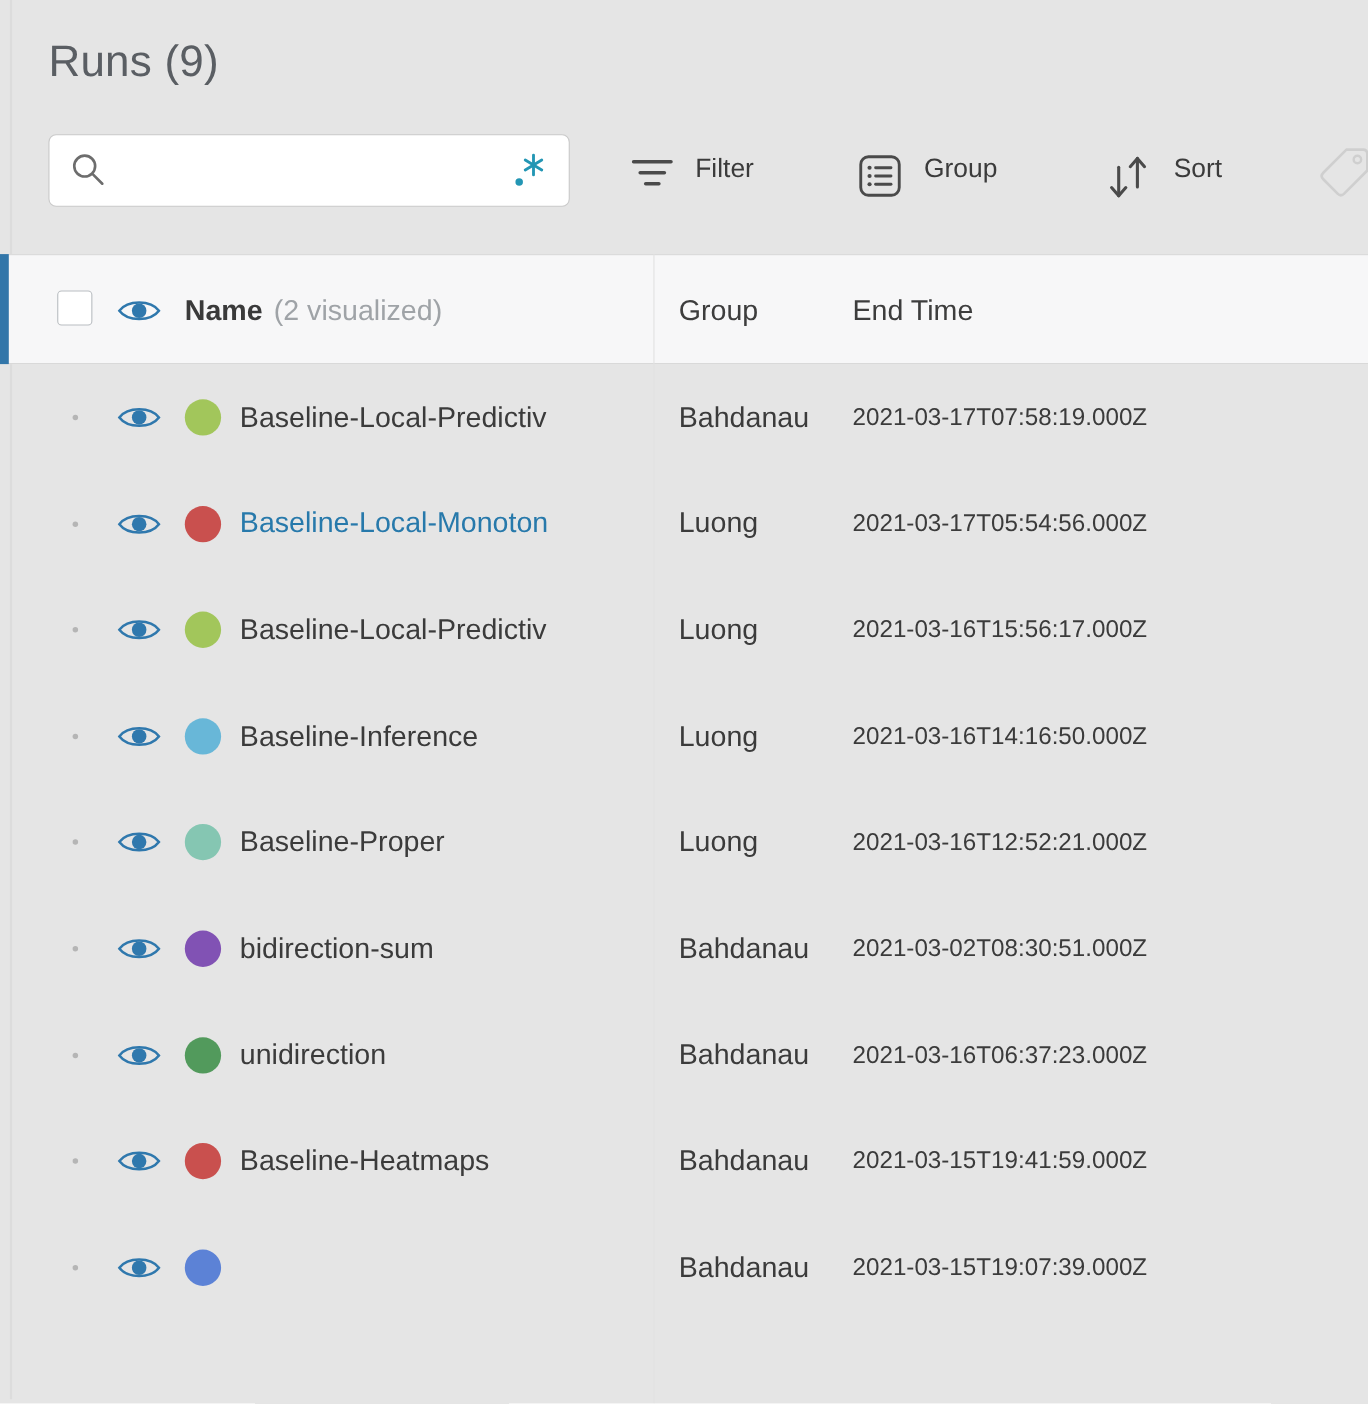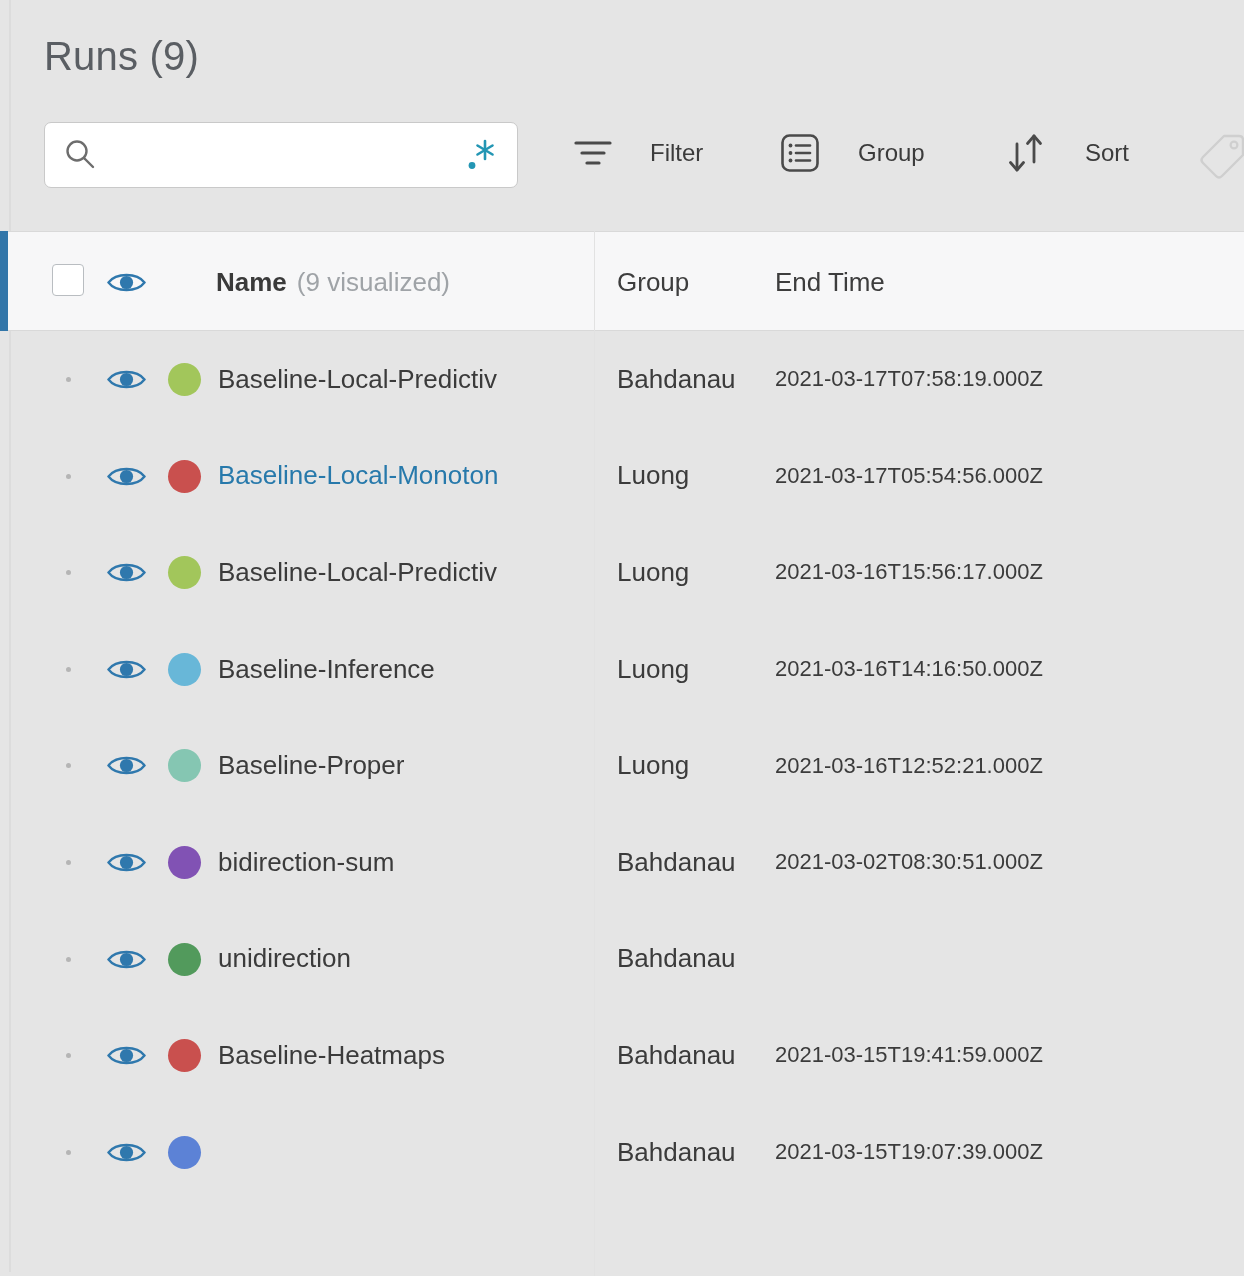--- a/index.html
+++ b/index.html
@@ -14,39 +14,39 @@
   
   .search-wrap{position:absolute;left:44px;top:122px;width:474px;height:66px;}
   .search-input{
     width:100%;height:100%;box-sizing:border-box;border:1.4px solid #c9c9c9;border-radius:7px;
     padding:0 64px 0 58px;font-size:24px;color:#3b3b3b;outline:none;background:#fff;
     font-family:"Liberation Sans",sans-serif;
   }
   .search-icon{position:absolute;left:20px;top:16px;}
   .regex-icon{position:absolute;right:22px;top:16px;}
   
-  .tb-btn{position:absolute;top:130px;height:46px;display:flex;align-items:center;gap:38px;cursor:pointer;}
+  .tb-btn{position:absolute;top:140px;height:46px;display:flex;align-items:flex-start;gap:20px;cursor:pointer;}
   .tb-label{font-size:24px;color:#3b3b3b;}
   .tb-filter{left:574px;}
   .tb-group{left:780px;}
   .tb-sort{left:1003px;}
   .tag-wrap{position:absolute;left:1197px;top:132px;width:47px;height:50px;overflow:hidden;}
   
   .thead{
     position:absolute;left:0;top:231px;width:1244px;height:100px;background:#f7f7f8;
     border-top:1.5px solid #d9d9d9;border-bottom:1.5px solid #d9d9d9;box-sizing:border-box;
   }
   .accent-bar{position:absolute;left:0;top:231px;width:8px;height:100px;background:#3276a9;z-index:3;}
   .col-divider{position:absolute;left:594px;top:231px;width:1px;height:1045px;background:#e2e2e2;z-index:2;}
   .checkbox{
     position:absolute;left:52px;top:32px;width:32px;height:32px;background:#fff;
     border:1.6px solid #b9bdc1;border-radius:4px;box-sizing:border-box;cursor:pointer;
   }
   .thead .eye{position:absolute;left:106px;top:37px;cursor:pointer;}
-  .h-name{position:absolute;left:168px;top:0;height:100px;display:flex;align-items:center;font-size:26px;color:#3a3a3a;font-weight:700;margin-left:48px;}
+  .h-name{position:absolute;left:168px;top:0;height:100px;display:flex;align-items:center;font-size:26px;color:#3a3a3a;font-weight:700;}
   .h-name .suffix{color:#9fa3a7;font-weight:400;margin-left:10px;}
   .h-group{position:absolute;left:617px;top:0;height:100px;display:flex;align-items:center;font-size:26px;color:#3d3d3d;font-weight:400;}
   .h-endtime{position:absolute;left:775px;top:0;height:100px;display:flex;align-items:center;font-size:26px;color:#3d3d3d;font-weight:400;}
   
   .rows{position:absolute;left:0;top:331px;width:1244px;}
   .run-row{position:relative;height:96.6px;}
   .drag-dot{position:absolute;left:66px;top:46px;width:5px;height:5px;border-radius:50%;background:#b5b5b5;cursor:grab;}
   .run-row .eye{position:absolute;left:106px;top:35px;cursor:pointer;}
   .run-dot{position:absolute;left:168px;top:32px;width:33px;height:33px;border-radius:50%;cursor:pointer;}
   .run-name{
@@ -140,21 +140,21 @@
   <div class="thead">
     <div class="checkbox"></div>
     <span class="eye">
       <svg width="41" height="27" viewBox="0 0 41 27">
         <path d="M2.5,13.5 C10,3.5 31,3.5 38.5,13.5 C31,23.5 10,23.5 2.5,13.5 Z" fill="none" stroke="#2f78ad" stroke-width="2.3"></path>
         <circle cx="20.5" cy="13.5" r="6.6" fill="#2f78ad"></circle>
       </svg>
     </span>
     <div class="h-name">
       <span>Name</span>
-      <span class="suffix">(9 visualized)</span>
+      <span class="suffix">(2 visualized)</span>
     </div>
     <div class="h-group">Group</div>
     <div class="h-endtime">End Time</div>
   </div>
 
   <div class="accent-bar"></div>
   <div class="col-divider"></div>
 
   <div class="rows">
   <div class="run-row">
@@ -245,20 +245,21 @@
     <span class="drag-dot"></span>
     <span class="eye">
       <svg width="41" height="27" viewBox="0 0 41 27">
         <path d="M2.5,13.5 C10,3.5 31,3.5 38.5,13.5 C31,23.5 10,23.5 2.5,13.5 Z" fill="none" stroke="#2f78ad" stroke-width="2.3"></path>
         <circle cx="20.5" cy="13.5" r="6.6" fill="#2f78ad"></circle>
       </svg>
     </span>
     <span class="run-dot" style="background: rgb(82, 154, 92);"></span>
     <span class="run-name">unidirection</span>
     <span class="run-group">Bahdanau</span>
+    <span class="run-time">2021-03-16T06:37:23.000Z</span>
   </div>
 
   <div class="run-row">
     <span class="drag-dot"></span>
     <span class="eye">
       <svg width="41" height="27" viewBox="0 0 41 27">
         <path d="M2.5,13.5 C10,3.5 31,3.5 38.5,13.5 C31,23.5 10,23.5 2.5,13.5 Z" fill="none" stroke="#2f78ad" stroke-width="2.3"></path>
         <circle cx="20.5" cy="13.5" r="6.6" fill="#2f78ad"></circle>
       </svg>
     </span>

